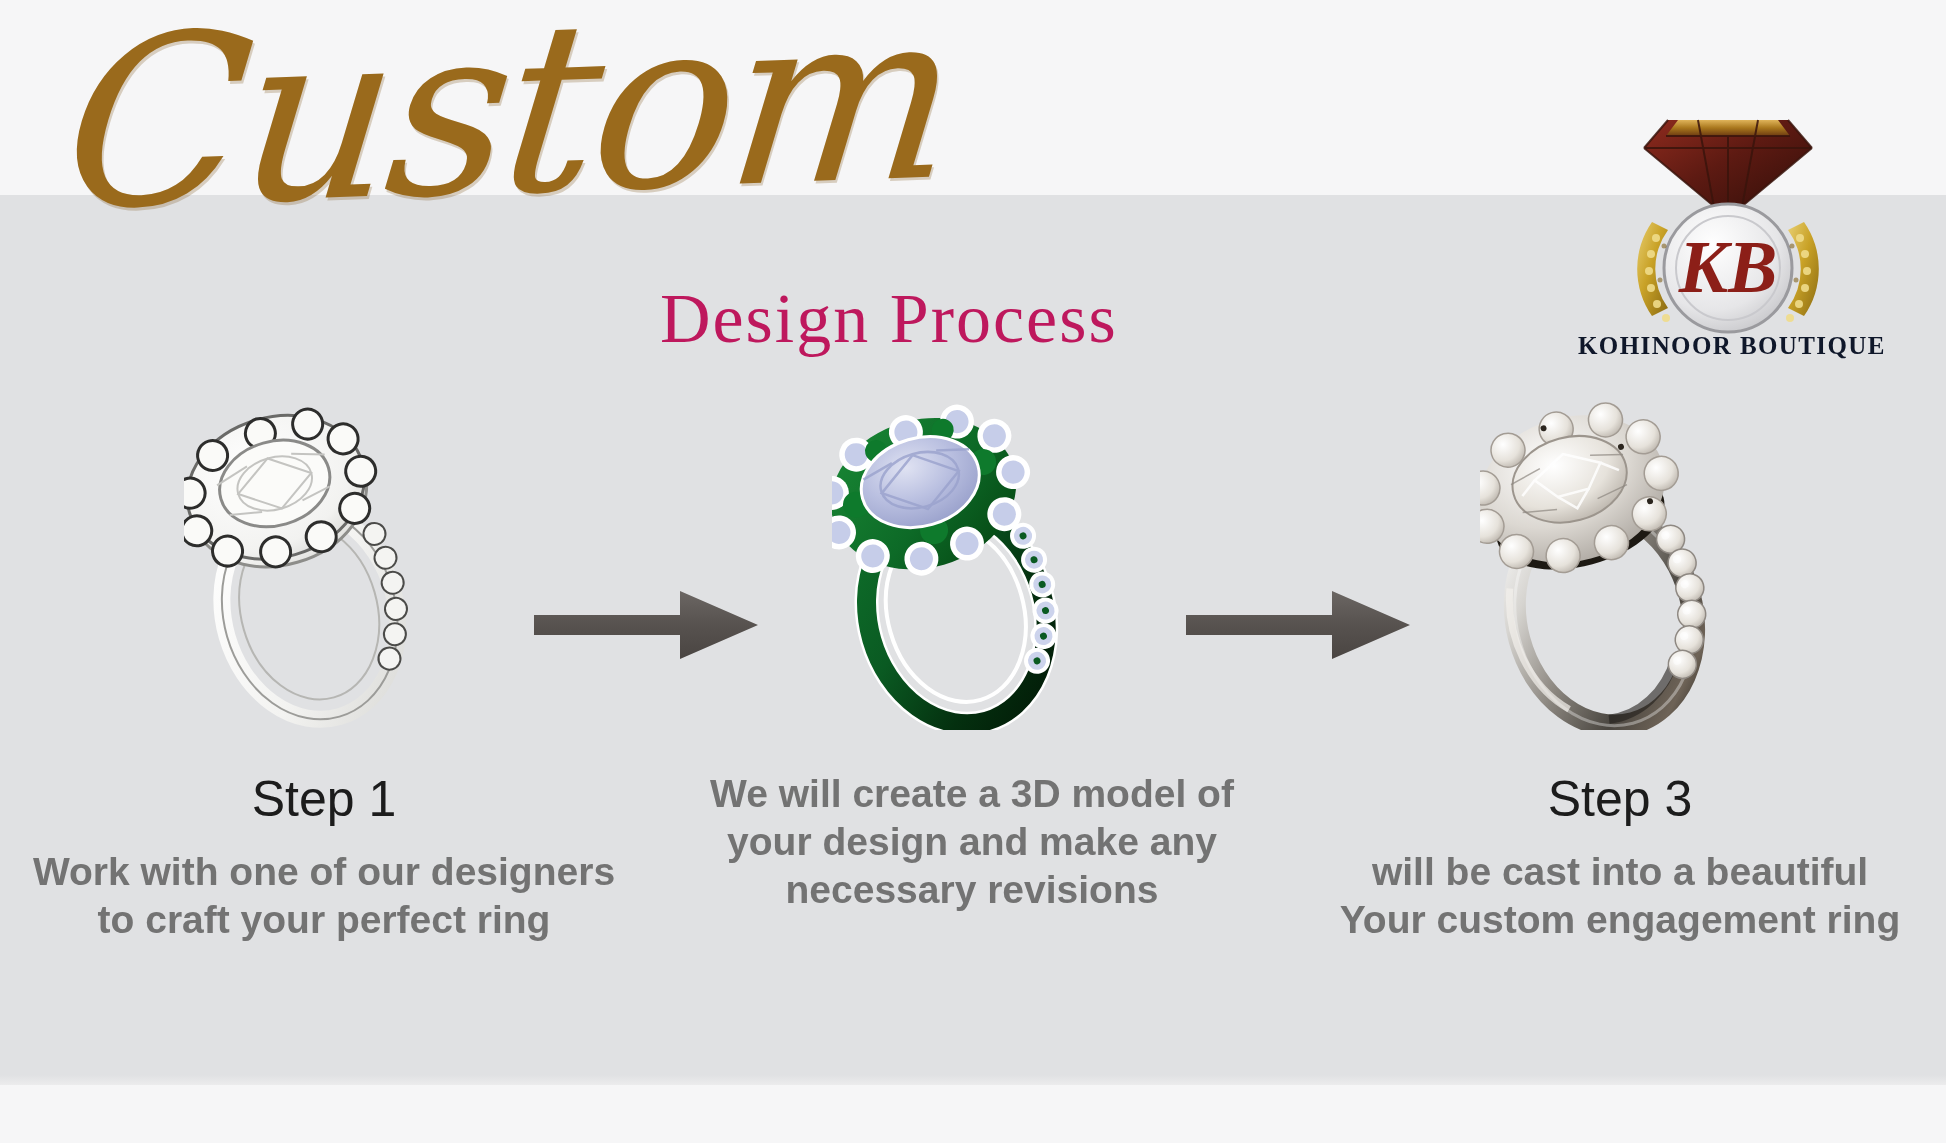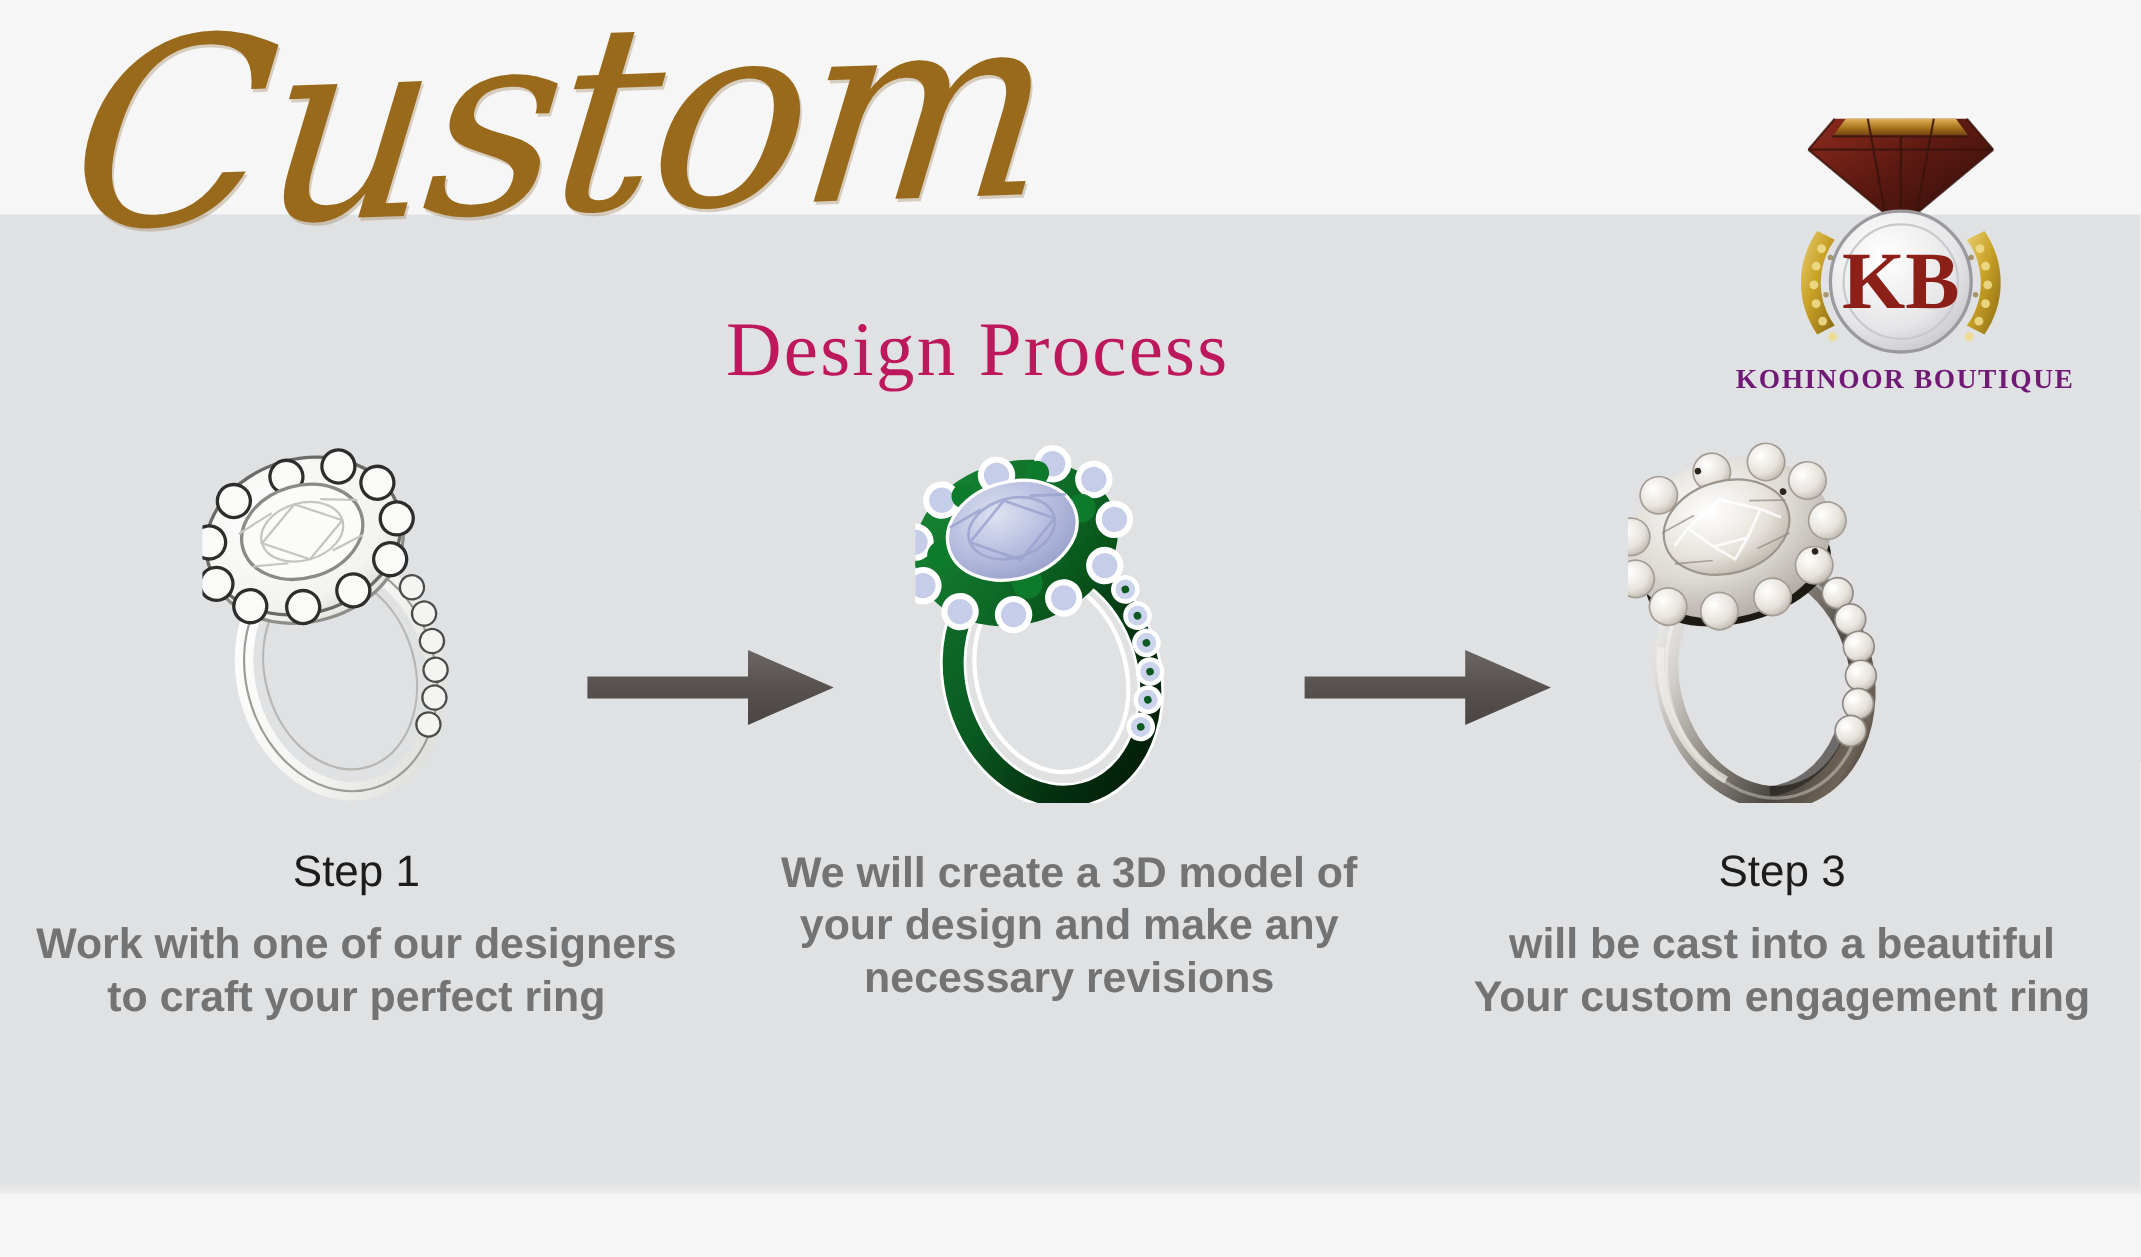--- a/index.html
+++ b/index.html
@@ -63,29 +63,29 @@
     z-index: 6;
   }
 
   
   .logo {
     position: absolute;
     left: 1578px; top: 78px;
     width: 300px; height: 300px;
     z-index: 7;
   }
-  .logo-mark { position: absolute; left: 28px; top: 0; width: 244px; height: 252px; }
+  .logo-mark { position: absolute; left: 28px; top: 12px; width: 244px; height: 252px; font-style: italic; }
   .logo-caption {
     position: absolute; left: 0; top: 254px; width: 300px;
     text-align: center;
     font-family: "Liberation Serif", serif;
     font-weight: bold;
     font-size: 25px;
     letter-spacing: 1.4px;
-    color: #701a75;
+    color: #0f172a;
     white-space: nowrap;
   }
 
   
   .steps {
     position: absolute;
     left: 0; top: 400px;
     width: 1946px; height: 680px;
     display: flex;
     z-index: 5;
@@ -98,21 +98,21 @@
     align-items: center;
   }
   .ring-art {
     height: 330px;
     width: 300px;
     display: flex; align-items: center; justify-content: center;
     margin-bottom: 40px;
   }
   .step-label {
     font-family: "Liberation Sans", sans-serif;
-    font-size: 40px;
+    font-size: 50px;
     font-weight: 400;
     color: #1c1c1c;
     letter-spacing: 0px;
     margin-bottom: 20px;
   }
   .step-desc {
     font-family: "Liberation Sans", sans-serif;
     font-size: 39px;
     line-height: 1.23;
     font-weight: 600;

